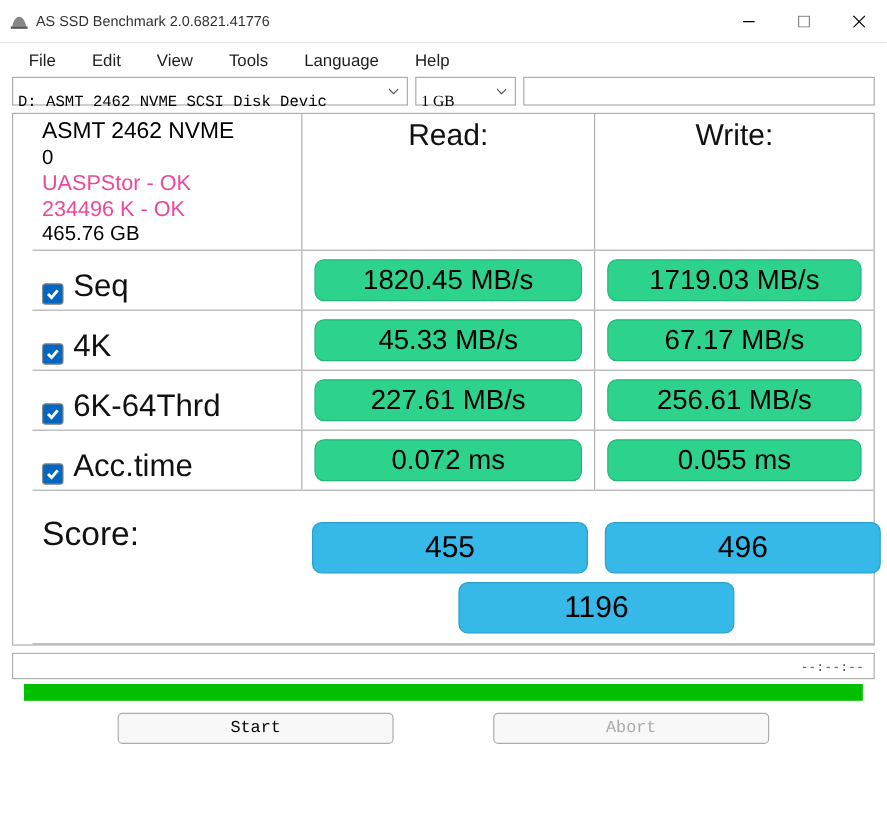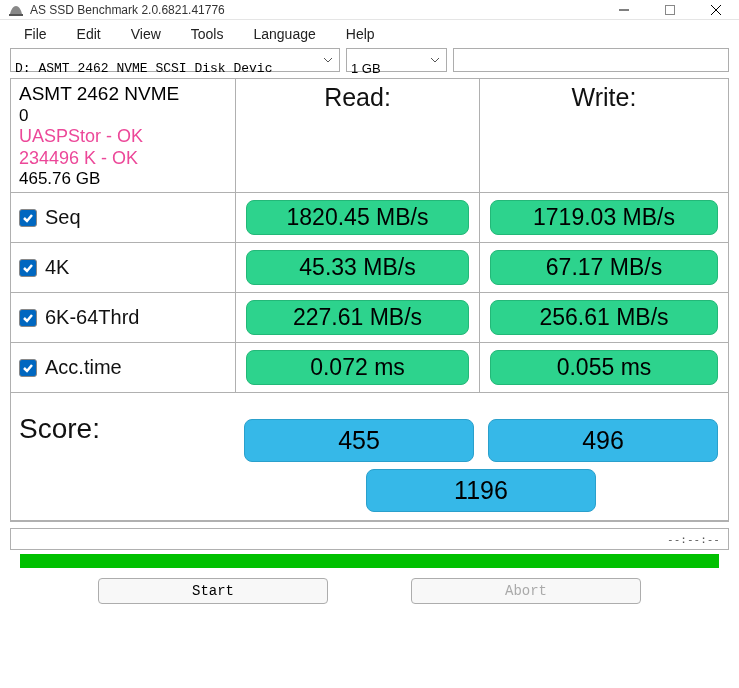--- a/index.html
+++ b/index.html
@@ -1,48 +1,48 @@
 <!DOCTYPE html>
 <html><head>
 <meta charset="utf-8">
 <style>
   * { box-sizing: border-box; margin: 0; padding: 0; }
   body { font-family: "Segoe UI", Tahoma, sans-serif; background: #fff; width: 739px; height: 688px; overflow: hidden; }
-  .titlebar { display: flex; align-items: center; height: 20px; padding: 0 0 0 8px; background: #fff; border-bottom: 1px solid #e5e5e5; }
+  .titlebar { display: flex; align-items: center; height: 36px; padding: 0 0 0 8px; background: #fff; border-bottom: 1px solid #e5e5e5; }
   .title-icon { width: 16px; height: 16px; margin-right: 6px; }
   .title-text { font-size: 12px; color: #333; flex: 1; }
   .win-controls { display: flex; }
   .win-btn { width: 46px; height: 32px; display: flex; align-items: center; justify-content: center; font-size: 12px; color: #333; }
   .win-btn svg { width: 10px; height: 10px; }
   .menubar { display: flex; gap: 2px; padding: 4px 10px 2px 10px; font-size: 14px; color: #222; }
   .menu-item { padding: 2px 14px; }
   .controls-row { display: flex; gap: 6px; padding: 2px 10px 6px 10px; align-items: center; }
   .select-box { height: 24px; font-family: "Courier New", monospace; font-size: 13px; border: 1px solid #adadad; background: #fff; padding: 16px 18px 0 4px; display: flex; align-items: center; position: relative; }
   .select-box.drive { width: 330px; }
-  .select-box.size { width: 101px; font-family: Liberation Sans, sans-serif; }
+  .select-box.size { width: 84px; font-family: Liberation Serif, serif; }
   .select-caret { position: absolute; right: 2px; top: 1px; width: 18px; height: 20px; display: flex; align-items:center; justify-content:center; }
   .select-caret svg { width: 8px; height: 8px; }
   .long-box { flex: 1; height: 24px; border: 1px solid #adadad; }
   .main { padding: 0 10px; }
-  .grid { border: 1px solid #b0b0b0; }
+  .grid { border: 1px solid #b0b0b0; padding-left: 16px; }
   .row { display: flex; border-bottom: 1px solid #b0b0b0; }
   .row:last-child { border-bottom: 1px solid #b0b0b0; }
   .cell { padding: 4px 8px; border-right: 1px solid #b0b0b0; display:flex; align-items:center; }
   .cell:last-child { border-right: none; }
   .col-label { width: 225px; }
   .col-read  { width: 244px; justify-content:center; }
   .col-write { flex: 1; justify-content:center; }
   .header-row .cell { font-size: 25px; color: #111; align-items: flex-start; padding-top: 4px; padding-bottom: 2px;}
   .info-block { line-height: 1.2; font-size: 18px; }
   .info-block .dev { color: #000; font-size: 19px; }
   .info-block .idx { color: #000; font-size: 17px; }
   .info-block .ok  { color: #ec4899; font-size: 18px; }
   .info-block .cap { color: #000; font-size: 17px; }
   .test-row { height: 50px; }
-  .test-label { font-size: 20px; color: #111; display:flex; align-items:center; gap:8px;}
+  .test-label { font-size: 26px; color: #111; display:flex; align-items:flex-end; gap:8px;}
   .chk { width: 18px; height: 18px; border: 1px solid #888; border-radius: 3px; background: #0067c0; display:flex; align-items:center; justify-content:center;}
   .chk svg { width: 12px; height: 12px; stroke: #fff; fill:none; stroke-width:2.5; }
   .pill { background: #2dd38d; border: 1px solid #23b878; border-radius: 8px; font-size: 23px; color: #000; text-align:center; padding: 3px 4px; width: 100%; margin: 2px 2px; }
   .score-row { height: 108px; position:relative;margin-top:20px; }
   .score-label { font-size: 28px; color:#111; width:225px; padding-left:8px;}
   .score-area { flex:1; position:relative; }
   .score-pill { position:absolute; background:#36b8e8; border:1px solid #2aa0cc; border-radius:8px; font-size:25px; color:#000; text-align:center; padding:6px 4px; width:230px; }
   .score-pill.read  { left: 8px; top: 6px; }
   .score-pill.write { left: 252px; top: 6px; }
   .score-pill.total { left: 130px; top: 56px; }

